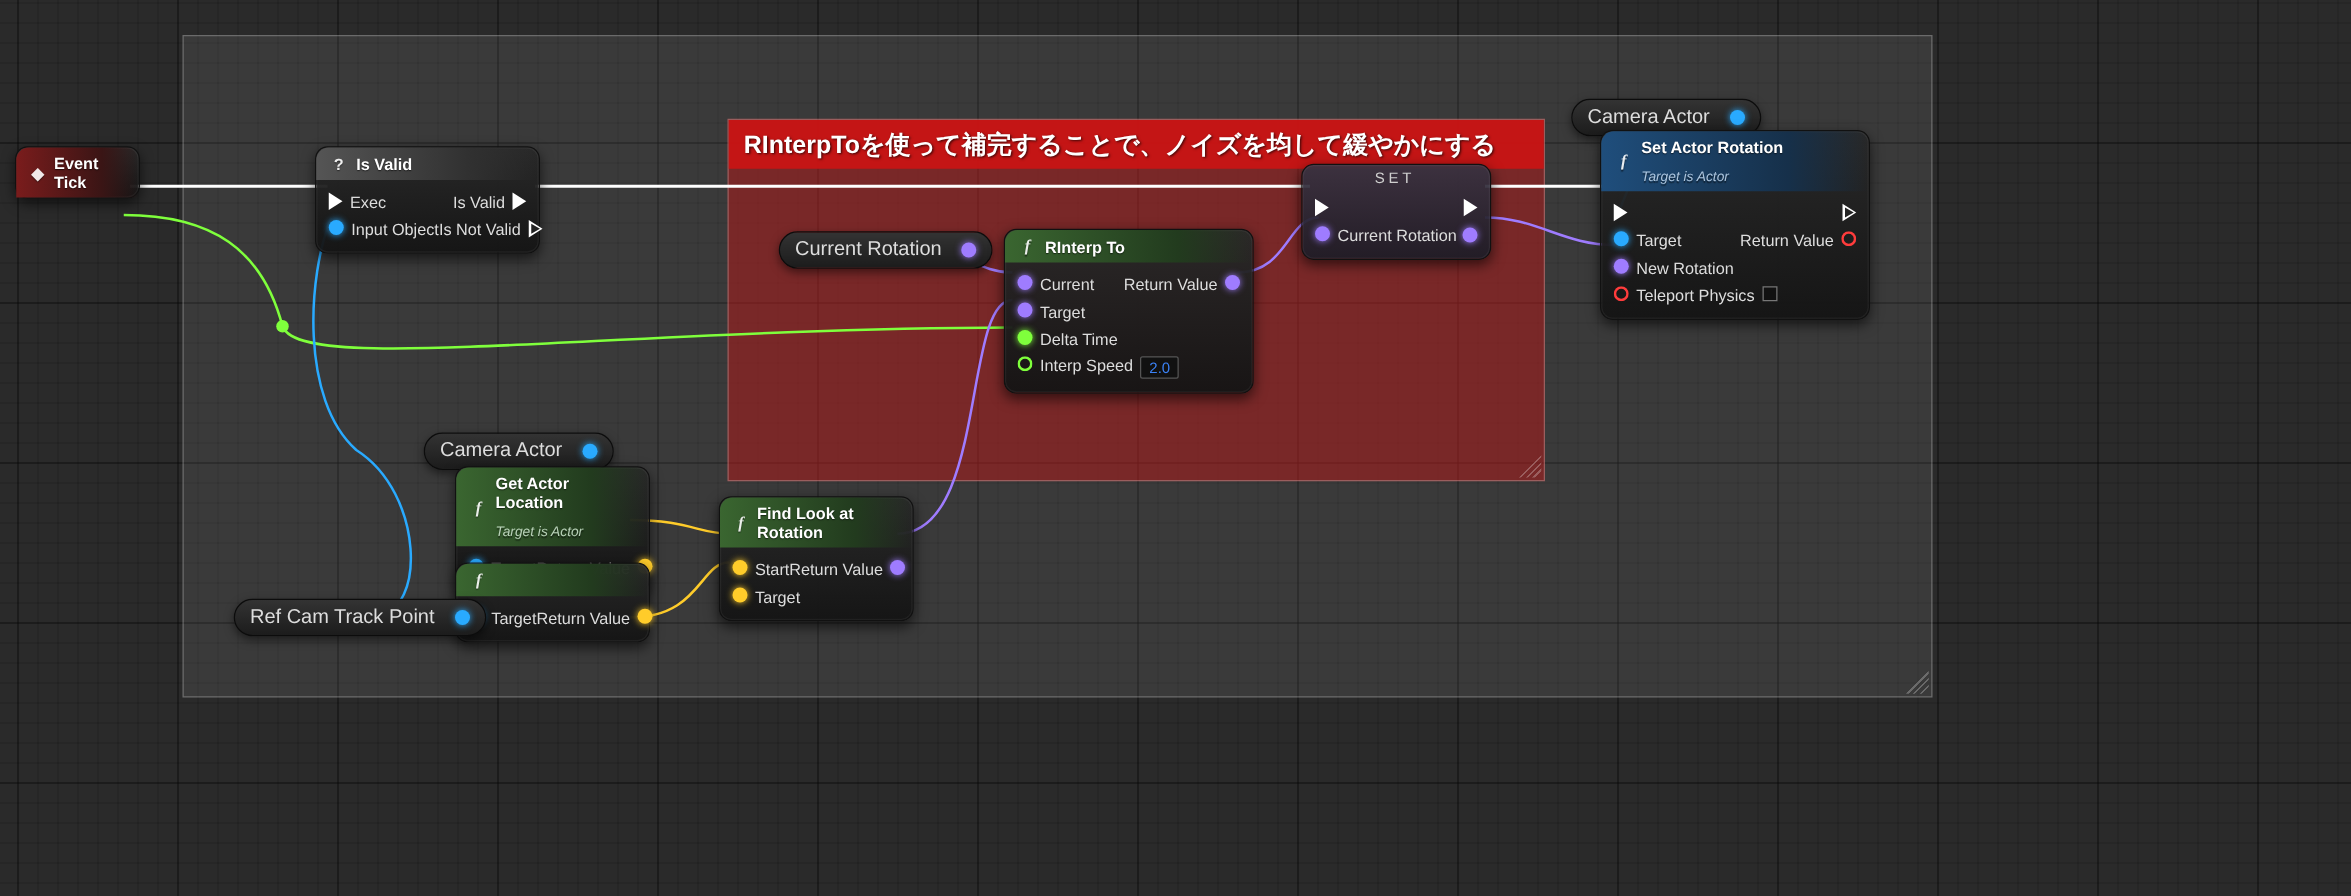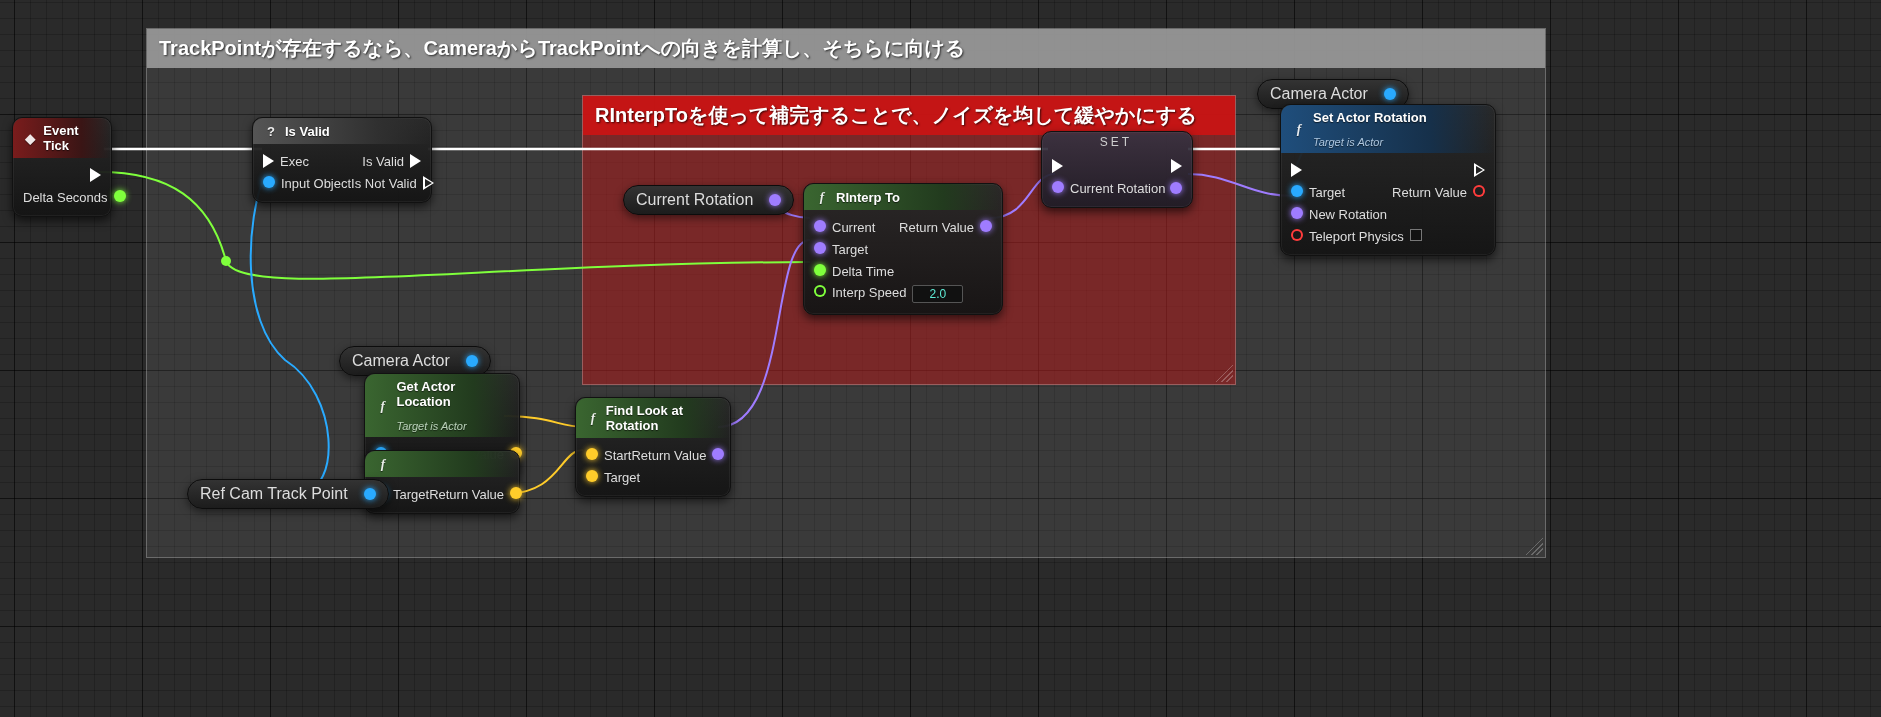--- a/index.html
+++ b/index.html
@@ -104,38 +104,37 @@
     background:linear-gradient(180deg,#333,#1c1c1c);
     border:1px solid #0c0c0c;
     border-radius:16px;
     padding:5px 12px;
     display:flex; align-items:center; gap:16px;
     color:#ddd; font-size:16px;
     box-shadow:0 3px 8px rgba(0,0,0,.5);
     z-index:5;
   }
   .inputbox {
-    background:#111; border:1px solid #555; color:#5eead4;
-    padding:1px 16px; font-size:12px; border-radius:2px; min-width:30px; text-align:left;
+    background:#111; border:1px solid #555; color:#3b82f6;
+    padding:1px 6px; font-size:12px; border-radius:2px; min-width:30px; text-align:left;
   }
   .chk { width:12px; height:12px; border:1px solid #777; background:#111; display:inline-block; }
   .setnode .settitle {
     text-align:center; color:#cfcfcf; letter-spacing:3px; font-size:12px; padding:3px 2px 0 0;
   }
   .node.setnode { background:linear-gradient(180deg, rgba(55,50,65,.92), rgba(30,28,38,.95)); }
   .hicon {
     display:inline-flex; align-items:center; justify-content:center;
     width:16px;height:16px; opacity:.9;
   }
 </style>
 </head>
 <body>
 
 <div class="comment grey" style="left:146px; top:28px; width:1400px; height:530px;">
-  <div class="chead">TrackPointが存在するなら、CameraからTrackPointへの向きを計算し、そちらに向ける</div>
   <div class="resize-handle"></div>
 </div>
 <div class="comment red" style="left:582px; top:95px; width:654px; height:290px;">
   <div class="chead">RInterpToを使って補完することで、ノイズを均して緩やかにする</div>
   <div class="resize-handle"></div>
 </div>
 
 <svg class="wires">
 
   <path d="M104 149 C 170 149, 200 149, 262 149" stroke="#fff" stroke-width="2.5" fill="none"></path>
@@ -167,35 +166,20 @@
   <path d="M990 218 C 1030 218, 1030 174, 1055 174" stroke="#9f7cff" stroke-width="2" fill="none"></path>
 
   <path d="M1188 174 C 1230 174, 1250 196, 1292 196" stroke="#9f7cff" stroke-width="2" fill="none"></path>
 </svg>
 
 <div class="node" style="left:12px; top:117px; width:100px;">
   <div class="nhead red">
     <span class="hicon">◆</span>
     <span>Event Tick</span>
   </div>
-  <div class="nbody">
-    <div class="row">
-      <span class="lp"></span>
-      <span class="rp">
-          <span class="exec out"></span>
-        </span>
-    </div>
-    <div class="row">
-      <span class="lp"></span>
-      <span class="rp">
-        <span class="lbl">Delta Seconds</span>
-        <span class="pin solid c-float"></span>
-      </span>
-    </div>
-  </div>
 </div>
 
 <div class="node" style="left:252px; top:117px; width:180px;">
   <div class="nhead grey">
     <span class="hicon">?</span>
     <span>Is Valid</span>
   </div>
   <div class="nbody">
     <div class="row">
       <span class="lp">

